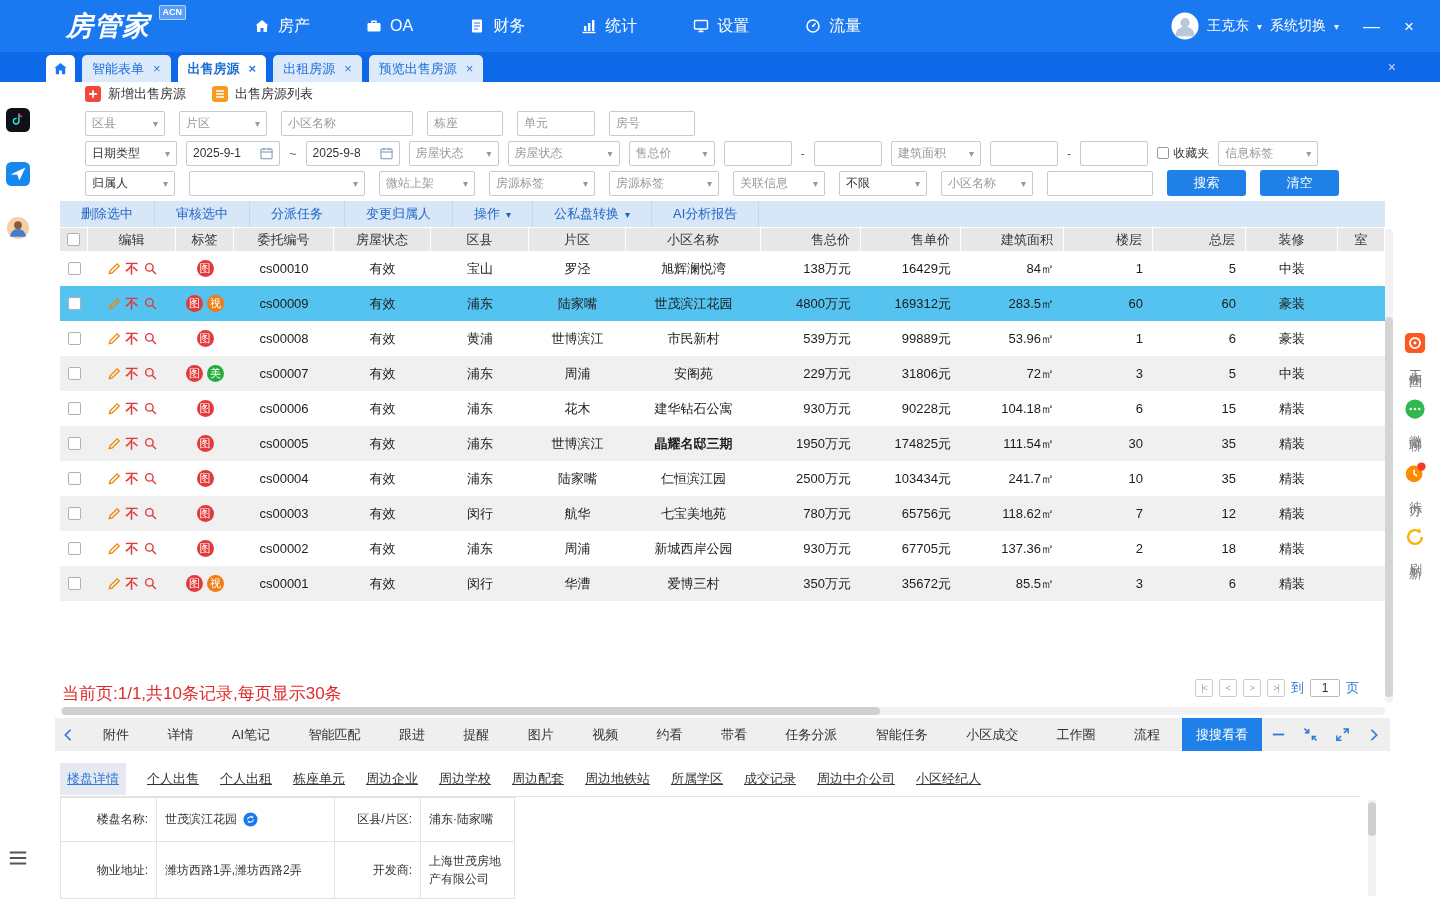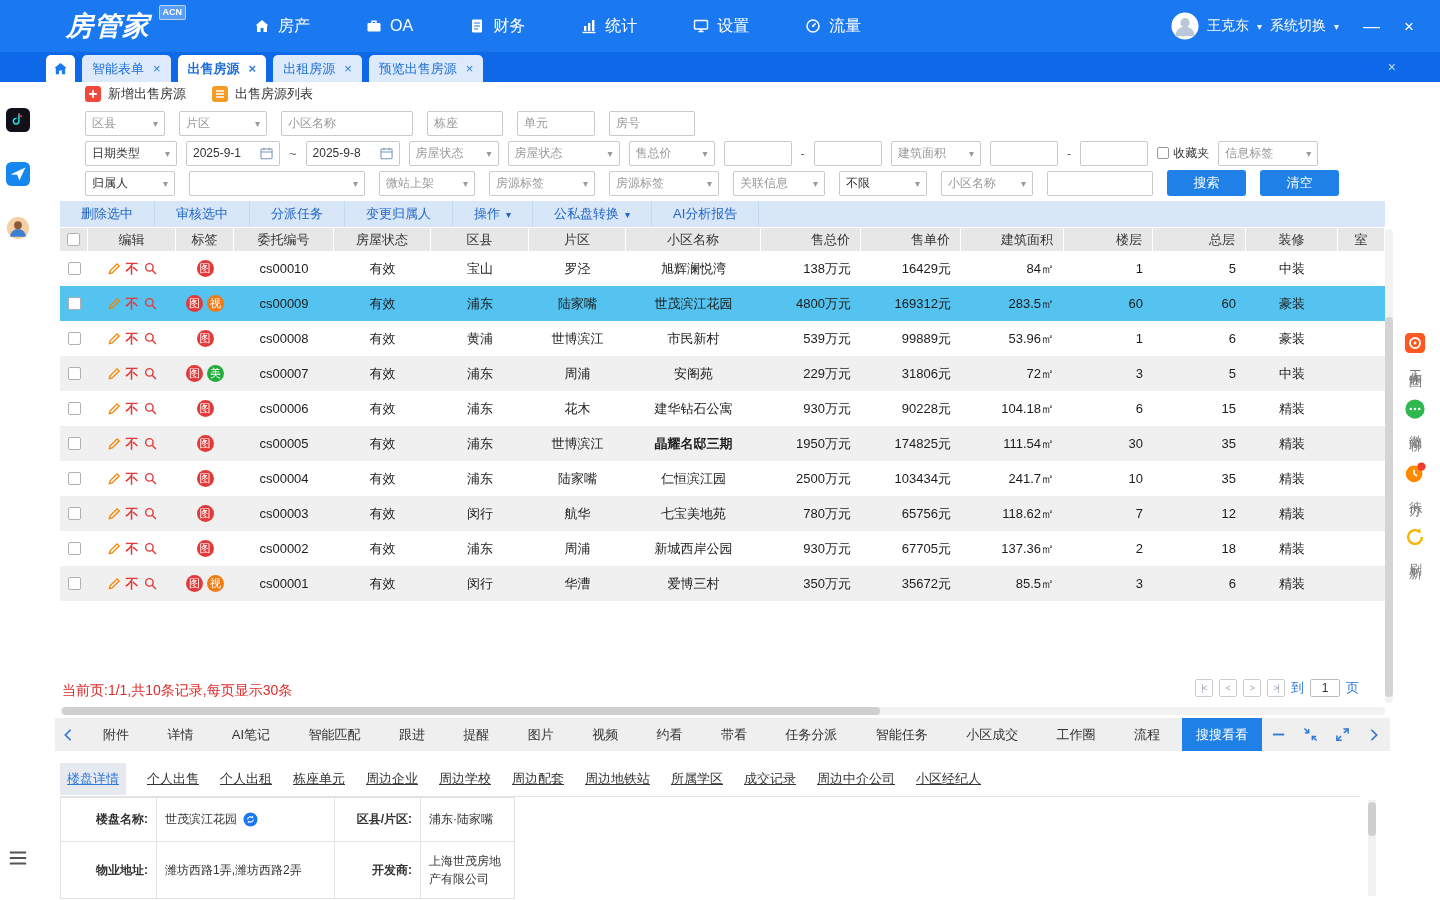--- a/index.html
+++ b/index.html
@@ -57,21 +57,21 @@
   .trow.alt{background:#f0f0f0;}
   .trow.selected{background:var(--selected_row,#55c3f0);}
   .td{display:flex;align-items:center;justify-content:center;height:100%;flex:none;overflow:hidden;white-space:nowrap;}
   .td.num{justify-content:flex-end;padding-right:10px;}
   .cb{width:13px;height:13px;border:1px solid #b0b0b0;background:#fff;border-radius:2px;display:inline-block;}
   .editcell{gap:4px;}
   .block{color:#e23a3a;font-size:13px;font-weight:bold;}
   .badge{width:17px;height:17px;border-radius:50%;color:#fff;font-size:11px;display:inline-flex;align-items:center;justify-content:center;margin:0 2px;flex:none;}
 
   
-  .pageinfo{position:absolute;top:682px;left:62px;font-size:14px;color:var(--red,#e02a2a);}
+  .pageinfo{position:absolute;top:682px;left:62px;font-size:17px;color:var(--red,#e02a2a);}
   .pagenav{position:absolute;top:679px;left:1195px;display:flex;align-items:center;gap:6px;font-size:12px;}
   .pgbox{width:18px;height:18px;border:1px solid #ccc;border-radius:2px;color:#9aa7b8;display:flex;align-items:center;justify-content:center;font-size:9px;background:#fff;cursor:pointer;letter-spacing:-1px;}
   .pggoto{color:#2f7ad9;font-size:13px;}
   .pginput{width:30px;height:18px;border:1px solid #bbb;border-radius:2px;display:flex;align-items:center;justify-content:center;color:#333;background:#fff;}
 
   
   .vscroll{position:absolute;left:1385px;top:229px;width:8px;height:474px;background:#f2f2f2;border-radius:4px;}
   .vscroll .thumb{position:absolute;left:0;top:88px;width:8px;height:380px;background:#d4d4d4;border-radius:4px;}
   .hscroll{position:absolute;left:60px;top:707px;width:1325px;height:8px;background:#f2f2f2;border-radius:4px;}
   .hscroll .thumb{position:absolute;left:2px;top:0;height:8px;width:818px;background:#cfcfcf;border-radius:4px;}
@@ -89,21 +89,21 @@
   .subtabs{position:absolute;top:762px;left:60px;width:1300px;height:35px;display:flex;align-items:center;gap:21px;border-bottom:1px solid #e2e2e2;font-size:13px;background:#fff;}
   .stab{color:#333;text-decoration:underline;cursor:pointer;white-space:nowrap;}
   .stab.active{color:#2f7ad9;background:#e6eaf0;padding:7px 7px;}
 
   
   .detail{position:absolute;top:797px;left:60px;}
   .dgrid{display:grid;grid-template-columns:96px 178px 86px 94px;border-top:1px solid #e3e3e3;border-left:1px solid #e3e3e3;font-size:12px;color:#333;}
   .dcell{border-right:1px solid #e3e3e3;border-bottom:1px solid #e3e3e3;padding:4px 8px;display:flex;align-items:center;background:#fff;}
   .dcell.r1{height:44px;}
   .dcell.r2{height:57px;}
-  .dlabel{justify-content:flex-end;text-align:right;font-weight:bold;}
+  .dlabel{justify-content:flex-end;text-align:right;}
   .dvalue{gap:6px;}
   .dvalue .wrap{white-space:normal;line-height:1.5;}
 
   
   .ldock{position:absolute;left:6px;top:108px;display:flex;flex-direction:column;gap:30px;z-index:9;}
   .ldock .svgicon{cursor:pointer;}
   .blmenu{position:absolute;left:8px;top:848px;cursor:pointer;z-index:9;}
   .rdock{position:absolute;left:1403px;top:332px;display:flex;flex-direction:column;gap:30px;align-items:center;z-index:9;}
   .rd-item{display:flex;flex-direction:column;align-items:center;gap:5px;cursor:pointer;}
   .rd-label{writing-mode:vertical-lr;letter-spacing:3px;font-size:13px;color:#777;}

